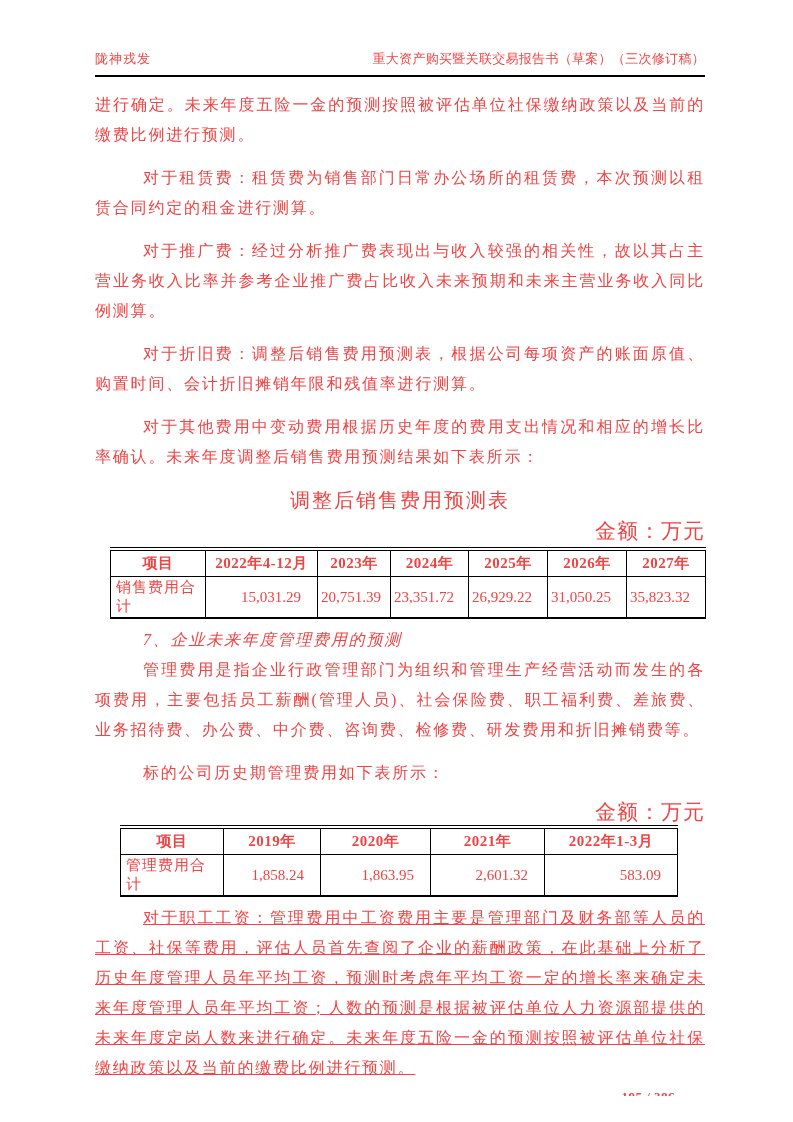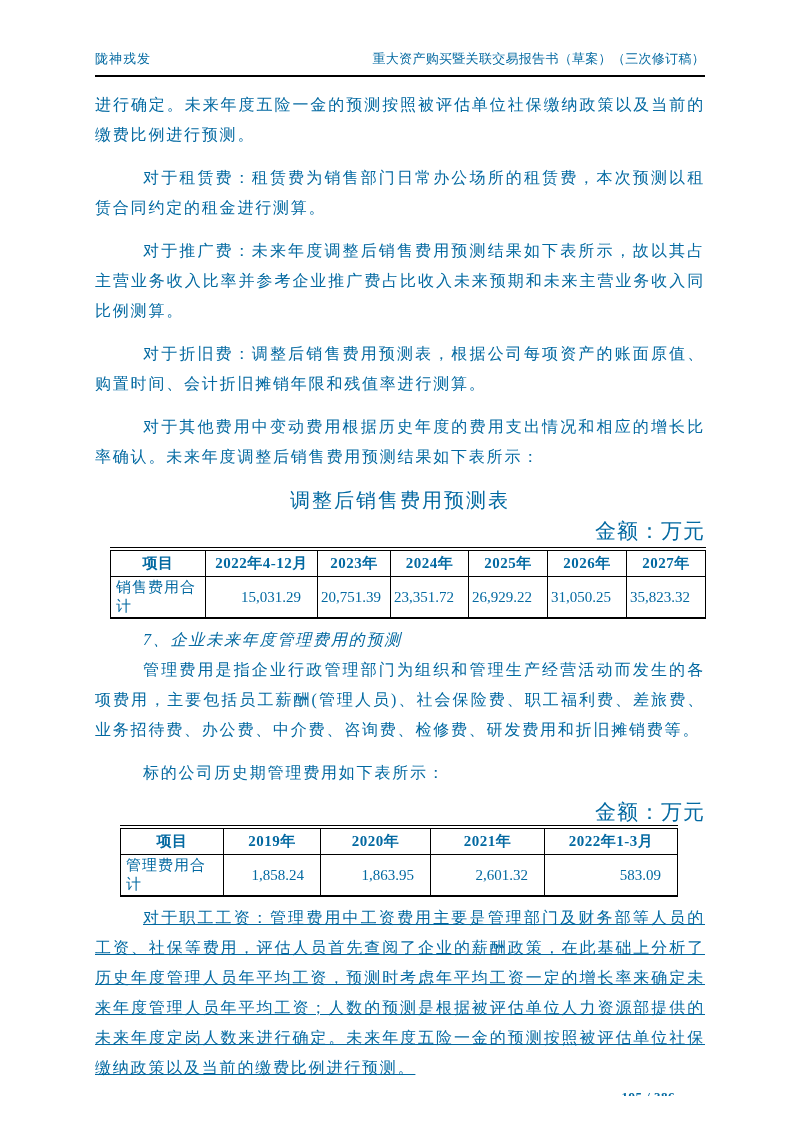--- a/index.html
+++ b/index.html
@@ -5,21 +5,21 @@
   html, body {
     margin: 0;
     padding: 0;
     background: #ffffff;
   }
   .page {
     position: relative;
     width: 793px;
     height: 1096px;
     background: #ffffff;
-    color: #0369a1;
+    color: #ef4444;
     font-family: "Liberation Serif", "DejaVu Serif", serif;
     overflow: hidden;
   }
   .doc-header {
     position: absolute;
     left: 95px;
     width: 610px;
     top: 50px;
     display: flex;
     justify-content: space-between;
@@ -118,21 +118,21 @@
 
   <div class="doc-header">
     <span class="left">陇神戎发</span>
     <span class="right">重大资产购买暨关联交易报告书（草案）（三次修订稿）</span>
   </div>
 
   <div class="content">
 
     <p class="para no-indent">进行确定。未来年度五险一金的预测按照被评估单位社保缴纳政策以及当前的缴费比例进行预测。</p>
     <p class="para">对于租赁费：租赁费为销售部门日常办公场所的租赁费，本次预测以租赁合同约定的租金进行测算。</p>
-    <p class="para">对于推广费：未来年度调整后销售费用预测结果如下表所示，故以其占主营业务收入比率并参考企业推广费占比收入未来预期和未来主营业务收入同比例测算。</p>
+    <p class="para">对于推广费：经过分析推广费表现出与收入较强的相关性，故以其占主营业务收入比率并参考企业推广费占比收入未来预期和未来主营业务收入同比例测算。</p>
     <p class="para">对于折旧费：调整后销售费用预测表，根据公司每项资产的账面原值、购置时间、会计折旧摊销年限和残值率进行测算。</p>
     <p class="para">对于其他费用中变动费用根据历史年度的费用支出情况和相应的增长比率确认。未来年度调整后销售费用预测结果如下表所示：</p>
 
     <div class="table-title">调整后销售费用预测表</div>
     <div class="unit-label">金额：万元</div>
 
     <table class="sales-table">
       <colgroup>
         <col style="width:95px">
           <col style="width:112px">

